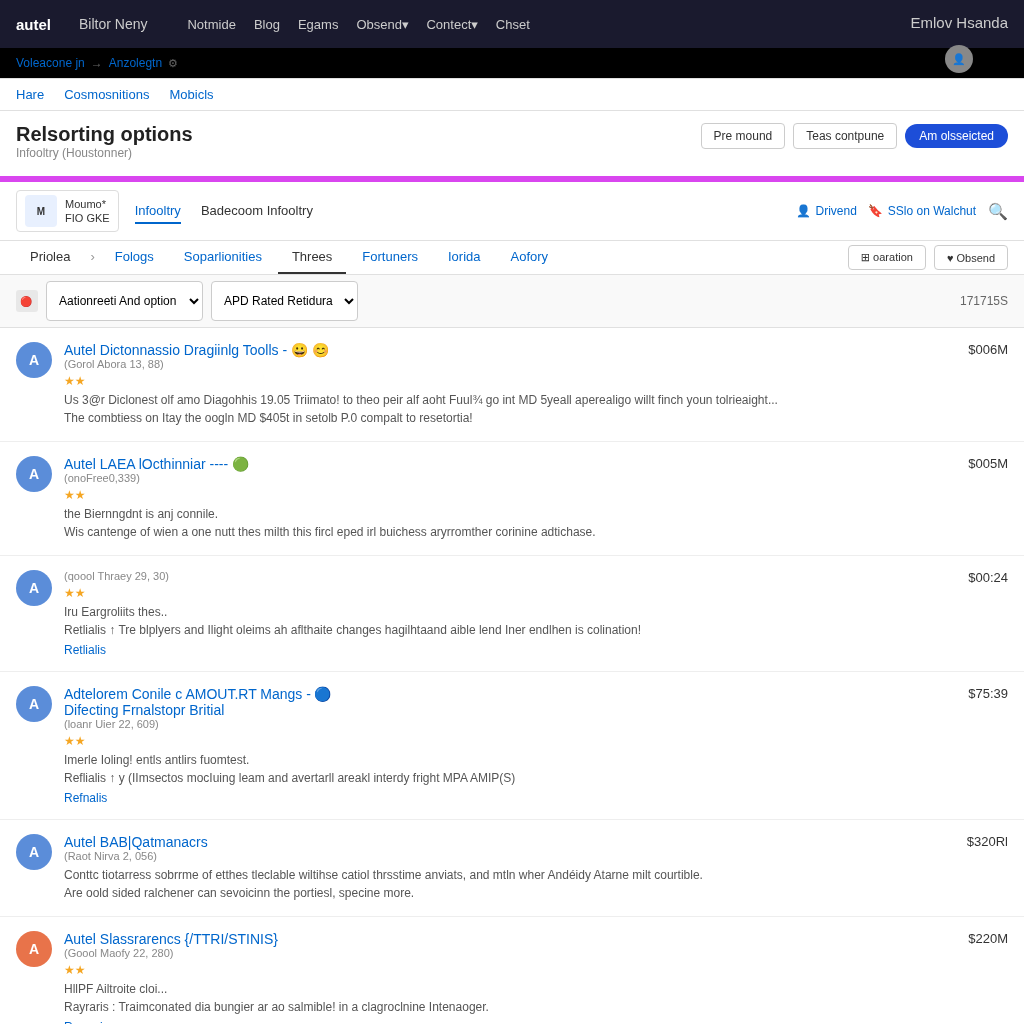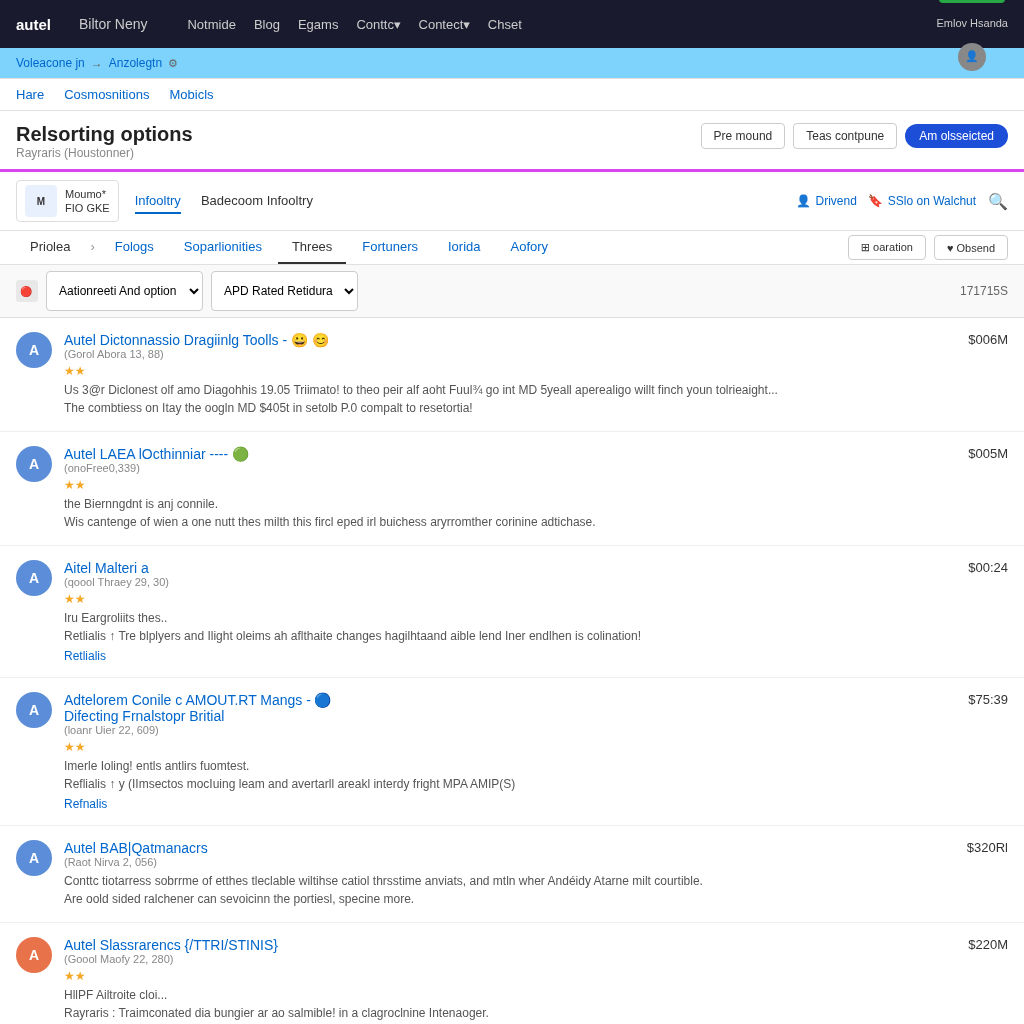--- a/index.html
+++ b/index.html
@@ -57,21 +57,21 @@
     .user-avatar {
       width: 28px; height: 28px;
       border-radius: 50%;
       background: #888;
       display: inline-flex; align-items: center; justify-content: center;
       color: #fff; font-size: 11px;
     }
 
     
     .breadcrumb-bar {
-      background: #7dd3fc;
+      background: #000000;
       border-bottom: 1px solid #e0e0e0;
       padding: 8px 16px;
       display: flex;
       align-items: center;
       gap: 6px;
       font-size: 12px;
     }
     .breadcrumb-bar a { color: #0066cc; text-decoration: none; }
     .breadcrumb-bar span { color: #666; }
     .breadcrumb-sep { color: #999; }
@@ -288,49 +288,49 @@
 </head>
 <body>
 
 <nav class="top-nav">
   <span class="brand">autel</span>
   <span class="site-name">Biltor Neny</span>
   <div class="top-nav-links">
     <a>Notmide</a>
     <a>Blog</a>
     <a>Egams</a>
-    <a>Conttc▾</a>
+    <a>Obsend▾</a>
     <a>Contect▾</a>
     <a>Chset</a>
   </div>
   <div class="top-nav-right">
     <a class="btn-signup">Sgrnte</a>
-    <span style="color:#ccc;font-size:11px;">Emlov Hsanda</span>
+    <span style="color:#ccc;font-size:15px;">Emlov Hsanda</span>
     <div class="user-avatar">👤</div>
   </div>
 </nav>
 
 <div class="breadcrumb-bar">
   <a>Voleacone jn</a>
   <span class="breadcrumb-sep">→</span>
   <a>Anzolegtn</a>
   <span class="breadcrumb-icon">⚙</span>
 </div>
 
 <div class="sub-nav">
   <a>Hare</a>
   <a>Cosmosnitions</a>
   <a>Mobicls</a>
 </div>
 
-<div style="background:#fff; border-bottom:3px solid #d946ef; padding: 12px 16px 9px;">
+<div style="background:#fff; border-bottom:6px solid #d946ef; padding: 12px 16px 16px;">
   <div style="display:flex; align-items:flex-start; justify-content:space-between;">
     <div>
       <h1 style="font-size:20px;font-weight:bold;color:#222;">Relsorting options</h1>
-      <p style="font-size:12px;color:#888;">Rayraris (Houstonner)</p>
+      <p style="font-size:12px;color:#888;">Infooltry (Houstonner)</p>
     </div>
     <div style="display:flex;gap:8px;align-items:center;">
       <button class="btn-outline">Pre mound</button>
       <button class="btn-outline">Teas contpune</button>
       <button class="btn-primary">Am olsseicted</button>
     </div>
   </div>
 </div>
 
 <div class="marketplace-bar">
@@ -417,21 +417,20 @@
           <div>the Biernngdnt is anj connile.</div>
           <div>Wis cantenge of wien a one nutt thes milth this fircl eped irl buichess aryrromther corinine adtichase.</div>
         </div>
 
     </div>
     <div class="product-price">$005M</div>
   </div>
     <div class="product-item">
     <div class="product-avatar" style="background:#5b8dd9">A</div>
     <div class="product-content">
-      <div class="product-title"><a href="#">Aitel Malteri a</a></div>
       <div class="product-meta">(qoool Thraey 29, 30)</div>
       <div class="product-stars">★★</div>
       <div class="product-desc">
           <div>Iru Eargroliits thes..</div>
           <div>Retlialis ↑ Tre blplyers and Ilight oleims ah aflthaite changes hagilhtaand aible lend Iner endlhen is colination!</div>
         </div>
       <div class="product-links"><a href="#">Retlialis</a></div>
     </div>
     <div class="product-price">$00:24</div>
   </div>

